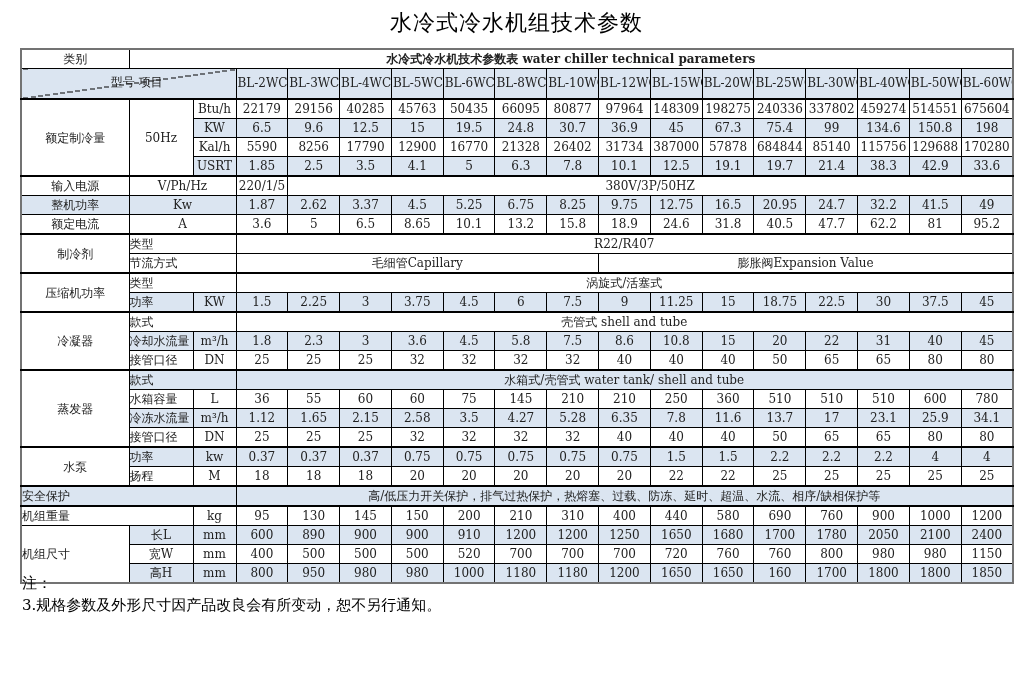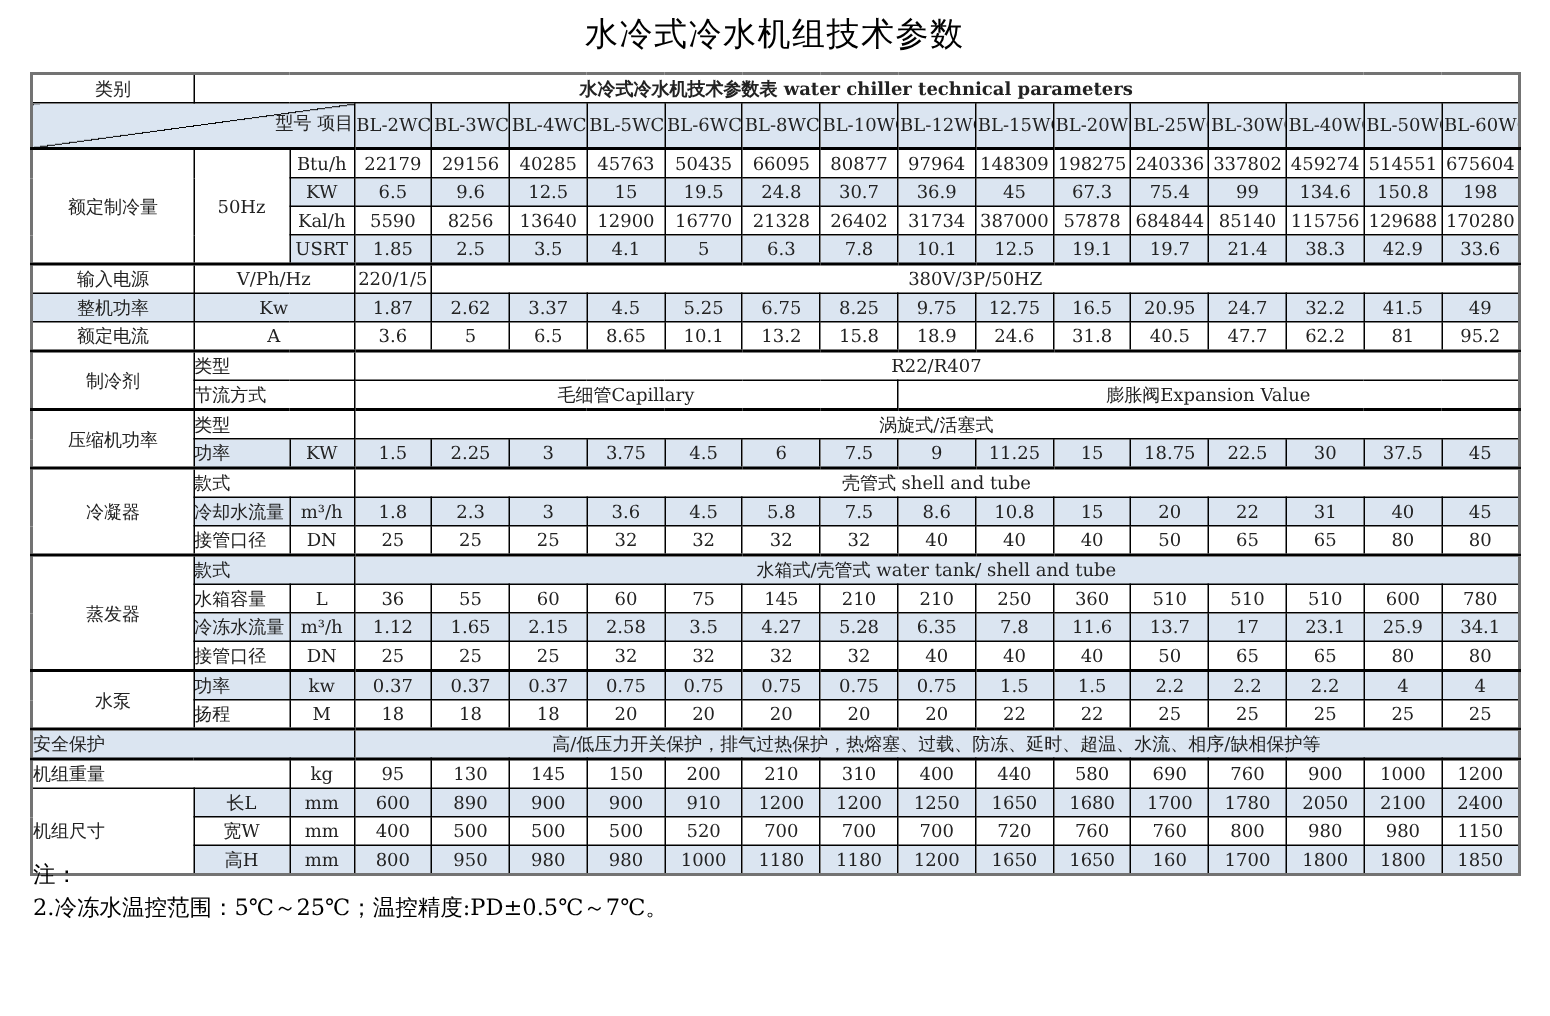--- a/index.html
+++ b/index.html
@@ -14,21 +14,21 @@
   col.cC{width:43px}
   col.cM{width:51.8px}
   td{border:1px solid #000;height:18px;line-height:18px;padding:0 1px;font-size:12px;
      text-align:center;vertical-align:middle;color:#222;overflow:hidden;white-space:nowrap;}
   td.b{background:#dbe5f1;}
   td.l{text-align:left;padding-left:0;}
   td.bd{font-weight:bold;}
   td.bb{border-bottom:2px solid #000;}
   tr.secend td{border-bottom:2px solid #000;}
   tr.hdr td{height:27px;line-height:27px;}
-  td.diag{text-align:right;vertical-align:bottom;line-height:14px;padding:0 0 2px 16px;
+  td.diag{text-align:center;vertical-align:bottom;line-height:14px;padding:0 0 2px 16px;
      background-image:linear-gradient(to bottom right,rgba(0,0,0,0) 49.4%,#000 49.4%,#000 50.6%,rgba(0,0,0,0) 50.6%);}
   .notes{position:absolute;left:22px;top:572px;font-size:15px;line-height:22px;color:#000;}
 </style>
 </head>
 <body>
 
 <div class="page">
   <div class="page-title">水冷式冷水机组技术参数</div>
 
   <table class="spec">
@@ -96,21 +96,21 @@
           <td class="b">75.4</td>
           <td class="b">99</td>
           <td class="b">134.6</td>
           <td class="b">150.8</td>
           <td class="b">198</td>
         </tr>
         <tr>
           <td>Kal/h</td>
           <td>5590</td>
           <td>8256</td>
-          <td>13640</td>
+          <td>17790</td>
           <td>12900</td>
           <td>16770</td>
           <td>21328</td>
           <td>26402</td>
           <td>31734</td>
           <td>387000</td>
           <td>57878</td>
           <td>684844</td>
           <td>85140</td>
           <td>115756</td>
@@ -436,17 +436,16 @@
           <td class="b">1700</td>
           <td class="b">1800</td>
           <td class="b">1800</td>
           <td class="b">1850</td>
         </tr>
       </tbody>
   </table>
 
   <div class="notes">
     <div>注：</div>
-    <div>2.冷冻水温控范围：5℃～25℃；温控精度:PD±0.5℃～7℃。</div>
     <div>3.规格参数及外形尺寸因产品改良会有所变动，恕不另行通知。</div>
     <div>4.水泵可根据用户情况选配合适的扬程。</div>
   </div>
 </div>
 
 </body></html>

